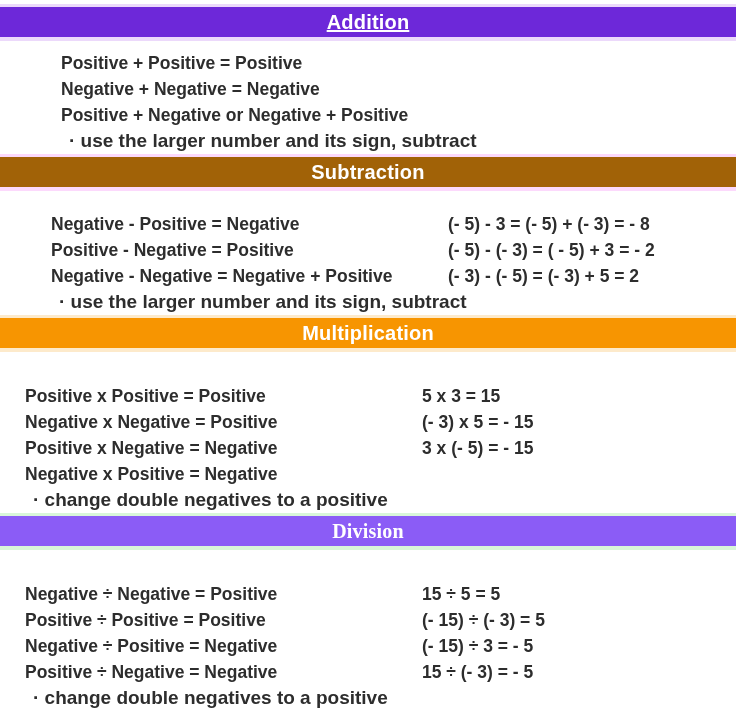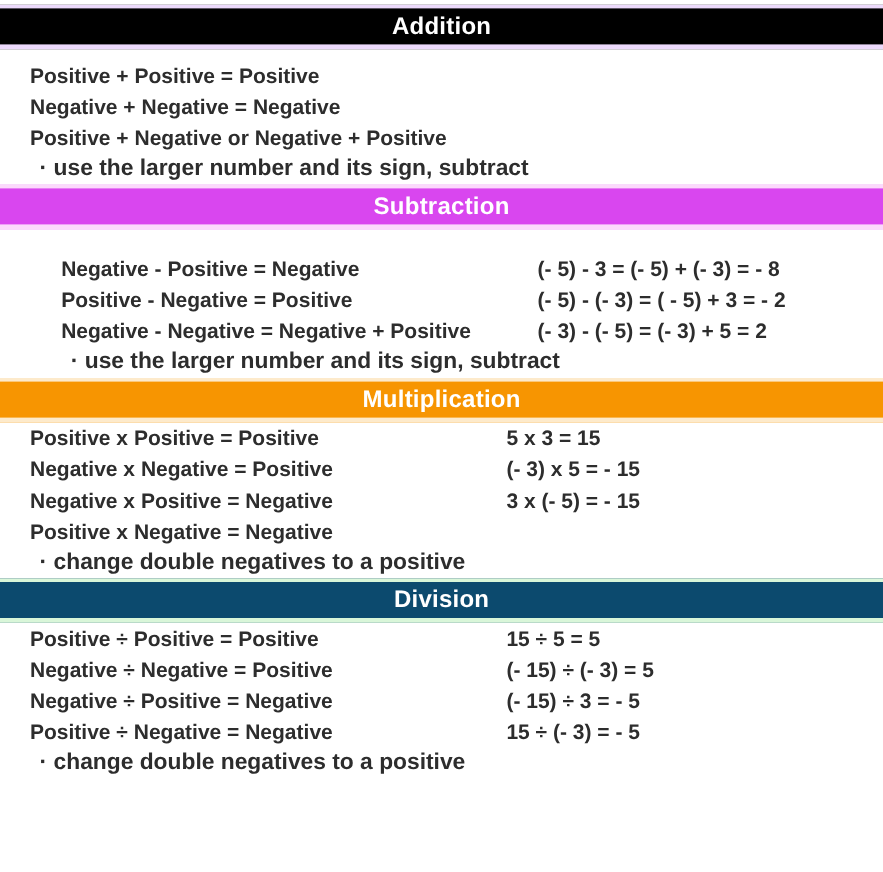--- a/index.html
+++ b/index.html
@@ -25,23 +25,23 @@
     font-size: 20px;
     letter-spacing: 0.2px;
     border-top: 3px solid transparent;
     border-bottom: 4px solid transparent;
   }
   .first-bar { margin-top: 4px; }
   .body {
     display: flex;
     align-items: flex-start;
   }
-  .pad-a { padding-top: 9px;  padding-bottom: 0; }
+  .pad-a { padding-top: 9px;  padding-bottom: 0; padding-left: 36px; }
   .pad-b { padding-top: 20px; padding-bottom: 0; margin-left: 26px; }
-  .pad-c { padding-bottom: 0; }
+  .pad-c { padding-top: 15px; padding-bottom: 0; margin-top: 16px; }
   .col-left {
     width: 422px;
     box-sizing: border-box;
     padding-left: 25px;
     flex: none;
   }
   .col-right { flex: 1; }
   .rule, .ex {
     font-size: 17.5px;
     line-height: 26px;
@@ -53,35 +53,35 @@
     padding-left: 8px;
     white-space: nowrap;
   }
 </style>
 </head>
 <body style="background: rgb(255, 255, 255); color: rgb(45, 45, 45);">
 
 <div class="sheet">
 
   <section>
-    <div class="bar first-bar" style="background: #000000; border-top-color: rgb(236, 217, 251); border-bottom-color: rgb(236, 217, 251);">
+    <div class="bar first-bar" style="background: #6d28d9; border-top-color: rgb(236, 217, 251); border-bottom-color: rgb(236, 217, 251); text-decoration: underline;">
       <span>Addition</span>
     </div>
     <div class="body pad-a">
       <div class="col-left">
         <div class="rule">Positive + Positive = Positive</div>
         <div class="rule">Negative + Negative = Negative</div>
         <div class="rule">Positive + Negative or Negative + Positive</div>
         <div class="note">· use the larger number and its sign, subtract</div>
       </div>
     </div>
   </section>
 
   <section>
-    <div class="bar" style="background: #d946ef; border-top-color: rgb(252, 217, 252); border-bottom-color: rgb(252, 217, 252);">
+    <div class="bar" style="background: #a16207; border-top-color: rgb(252, 217, 252); border-bottom-color: rgb(252, 217, 252);">
       <span>Subtraction</span>
     </div>
     <div class="body pad-b">
       <div class="col-left">
         <div class="rule">Negative - Positive = Negative</div>
         <div class="rule">Positive - Negative = Positive</div>
         <div class="rule">Negative - Negative = Negative + Positive</div>
         <div class="note">· use the larger number and its sign, subtract</div>
       </div>
       <div class="col-right">
@@ -93,40 +93,40 @@
   </section>
 
   <section>
     <div class="bar" style="background: rgb(247, 149, 1); border-top-color: rgb(253, 234, 203); border-bottom-color: rgb(253, 234, 203); justify-content: center;">
       <span>Multiplication</span>
     </div>
     <div class="body pad-c">
       <div class="col-left">
         <div class="rule">Positive x Positive = Positive</div>
         <div class="rule">Negative x Negative = Positive</div>
+        <div class="rule">Positive x Negative = Negative</div>
         <div class="rule">Negative x Positive = Negative</div>
-        <div class="rule">Positive x Negative = Negative</div>
         <div class="note">· change double negatives to a positive</div>
       </div>
       <div class="col-right">
         <div class="ex">5 x 3 = 15</div>
         <div class="ex">(- 3) x 5 = - 15</div>
         <div class="ex">3 x (- 5) = - 15</div>
       </div>
     </div>
   </section>
 
   <section>
-    <div class="bar" style="background: #0c4a6e; border-top-color: rgb(217, 246, 217); border-bottom-color: rgb(217, 246, 217);">
+    <div class="bar" style="background: #8b5cf6; border-top-color: rgb(217, 246, 217); border-bottom-color: rgb(217, 246, 217); font-family: Liberation Serif, serif;">
       <span>Division</span>
     </div>
     <div class="body pad-c">
       <div class="col-left">
+        <div class="rule">Negative ÷ Negative = Positive</div>
         <div class="rule">Positive ÷ Positive = Positive</div>
-        <div class="rule">Negative ÷ Negative = Positive</div>
         <div class="rule">Negative ÷ Positive = Negative</div>
         <div class="rule">Positive ÷ Negative = Negative</div>
         <div class="note">· change double negatives to a positive</div>
       </div>
       <div class="col-right">
         <div class="ex">15 ÷ 5 = 5</div>
         <div class="ex">(- 15) ÷ (- 3) = 5</div>
         <div class="ex">(- 15) ÷ 3 = - 5</div>
         <div class="ex">15 ÷ (- 3) = - 5</div>
       </div>

